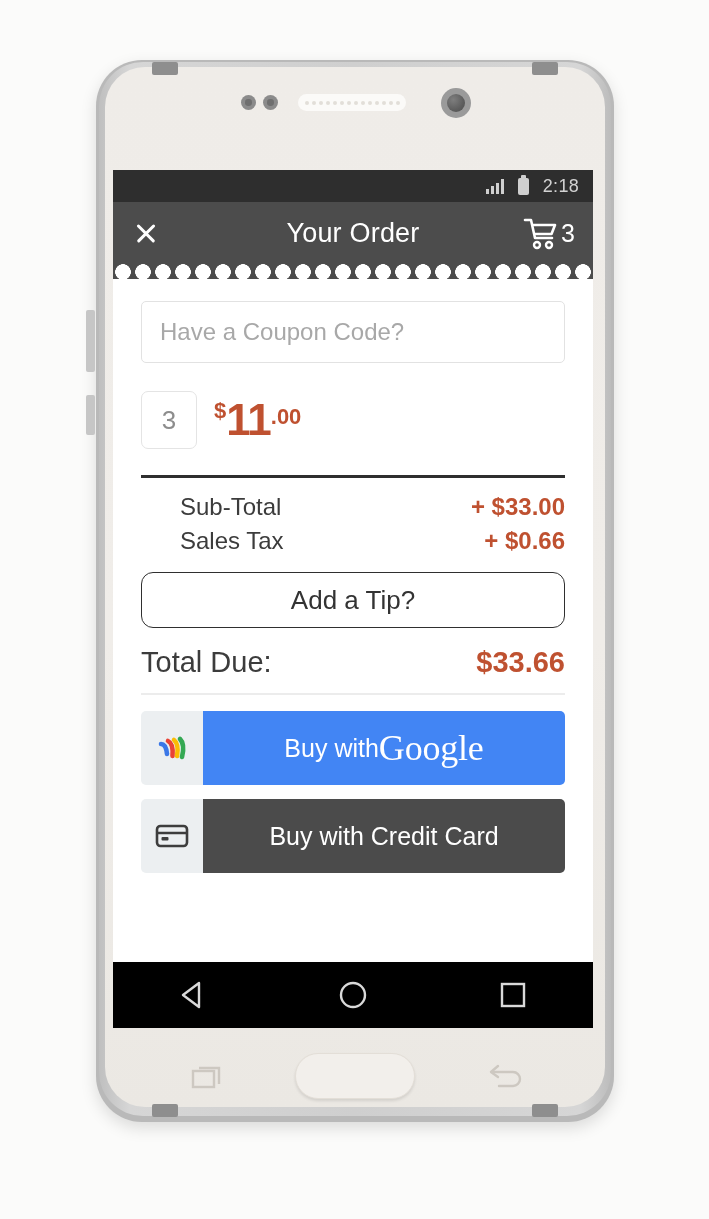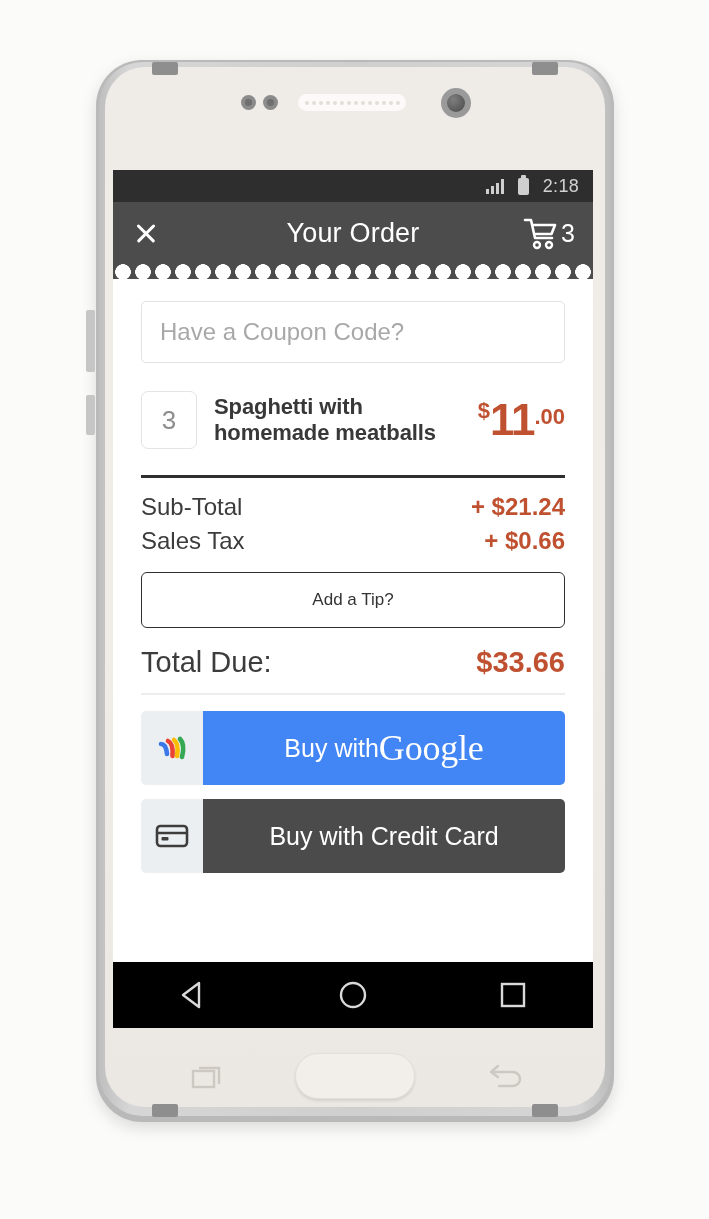--- a/index.html
+++ b/index.html
@@ -158,29 +158,30 @@
   .item-price .cur { font-size: 22px; margin-top: 2px; }
   .item-price .whole { font-size: 44px; letter-spacing: -1px; }
   .item-price .cents { font-size: 22px; margin-top: 8px; }
 
   .rule-strong { height: 3px; background: #2f2f2f; margin: 26px 0 12px; }
   .rule-light  { height: 2px; background: #ececec; margin: 14px 0 16px; }
 
   .tot-row {
     display: flex; justify-content: space-between; align-items: baseline;
     padding: 3px 0;
+    margin-left: 39px;
   }
   .tot-label { font-size: 24px; color: #3c3c3c; }
   .tot-value { font-size: 24px; color: #bf5130; font-weight: bold; }
 
   .tip-btn {
     width: 100%; height: 56px; margin-top: 14px;
-    border: 1.6px solid #2f2f2f; border-radius: 6px; background: #fff;
+    border: 1.6px solid #2f2f2f; border-radius: 12px; background: #fff;
     font-family: "Liberation Sans", sans-serif;
-    font-size: 17px; color: #333; cursor: pointer;
+    font-size: 26px; color: #333; cursor: pointer;
   }
 
   .total-row {
     display: flex; justify-content: space-between; align-items: baseline;
     margin-top: 18px;
   }
   .total-label { font-size: 29px; color: #3c3c3c; }
   .total-value { font-size: 29px; color: #bf5130; font-weight: bold; }
 
   
@@ -282,33 +283,32 @@
     </div>
 
     <div class="scallop"></div>
 
     <div class="content">
 
       <input class="coupon" type="text" placeholder="Have a Coupon Code?" style="">
 
       <div class="item-row">
         <div class="qty-box">3</div>
-        <div class="item-name">Spaghetti with homemade meatballs</div>
         <div class="item-price">
           <span class="cur">$</span>
           <span class="whole">11</span>
           <span class="cents">.00</span>
         </div>
       </div>
 
       <div class="rule-strong"></div>
 
       <div class="tot-row">
         <span class="tot-label">Sub-Total</span>
-        <span class="tot-value">+ $21.24</span>
+        <span class="tot-value">+ $33.00</span>
       </div>
       <div class="tot-row">
         <span class="tot-label">Sales Tax</span>
         <span class="tot-value">+ $0.66</span>
       </div>
 
       <button class="tip-btn">Add a Tip?</button>
 
       <div class="total-row">
         <span class="total-label">Total Due:</span>

